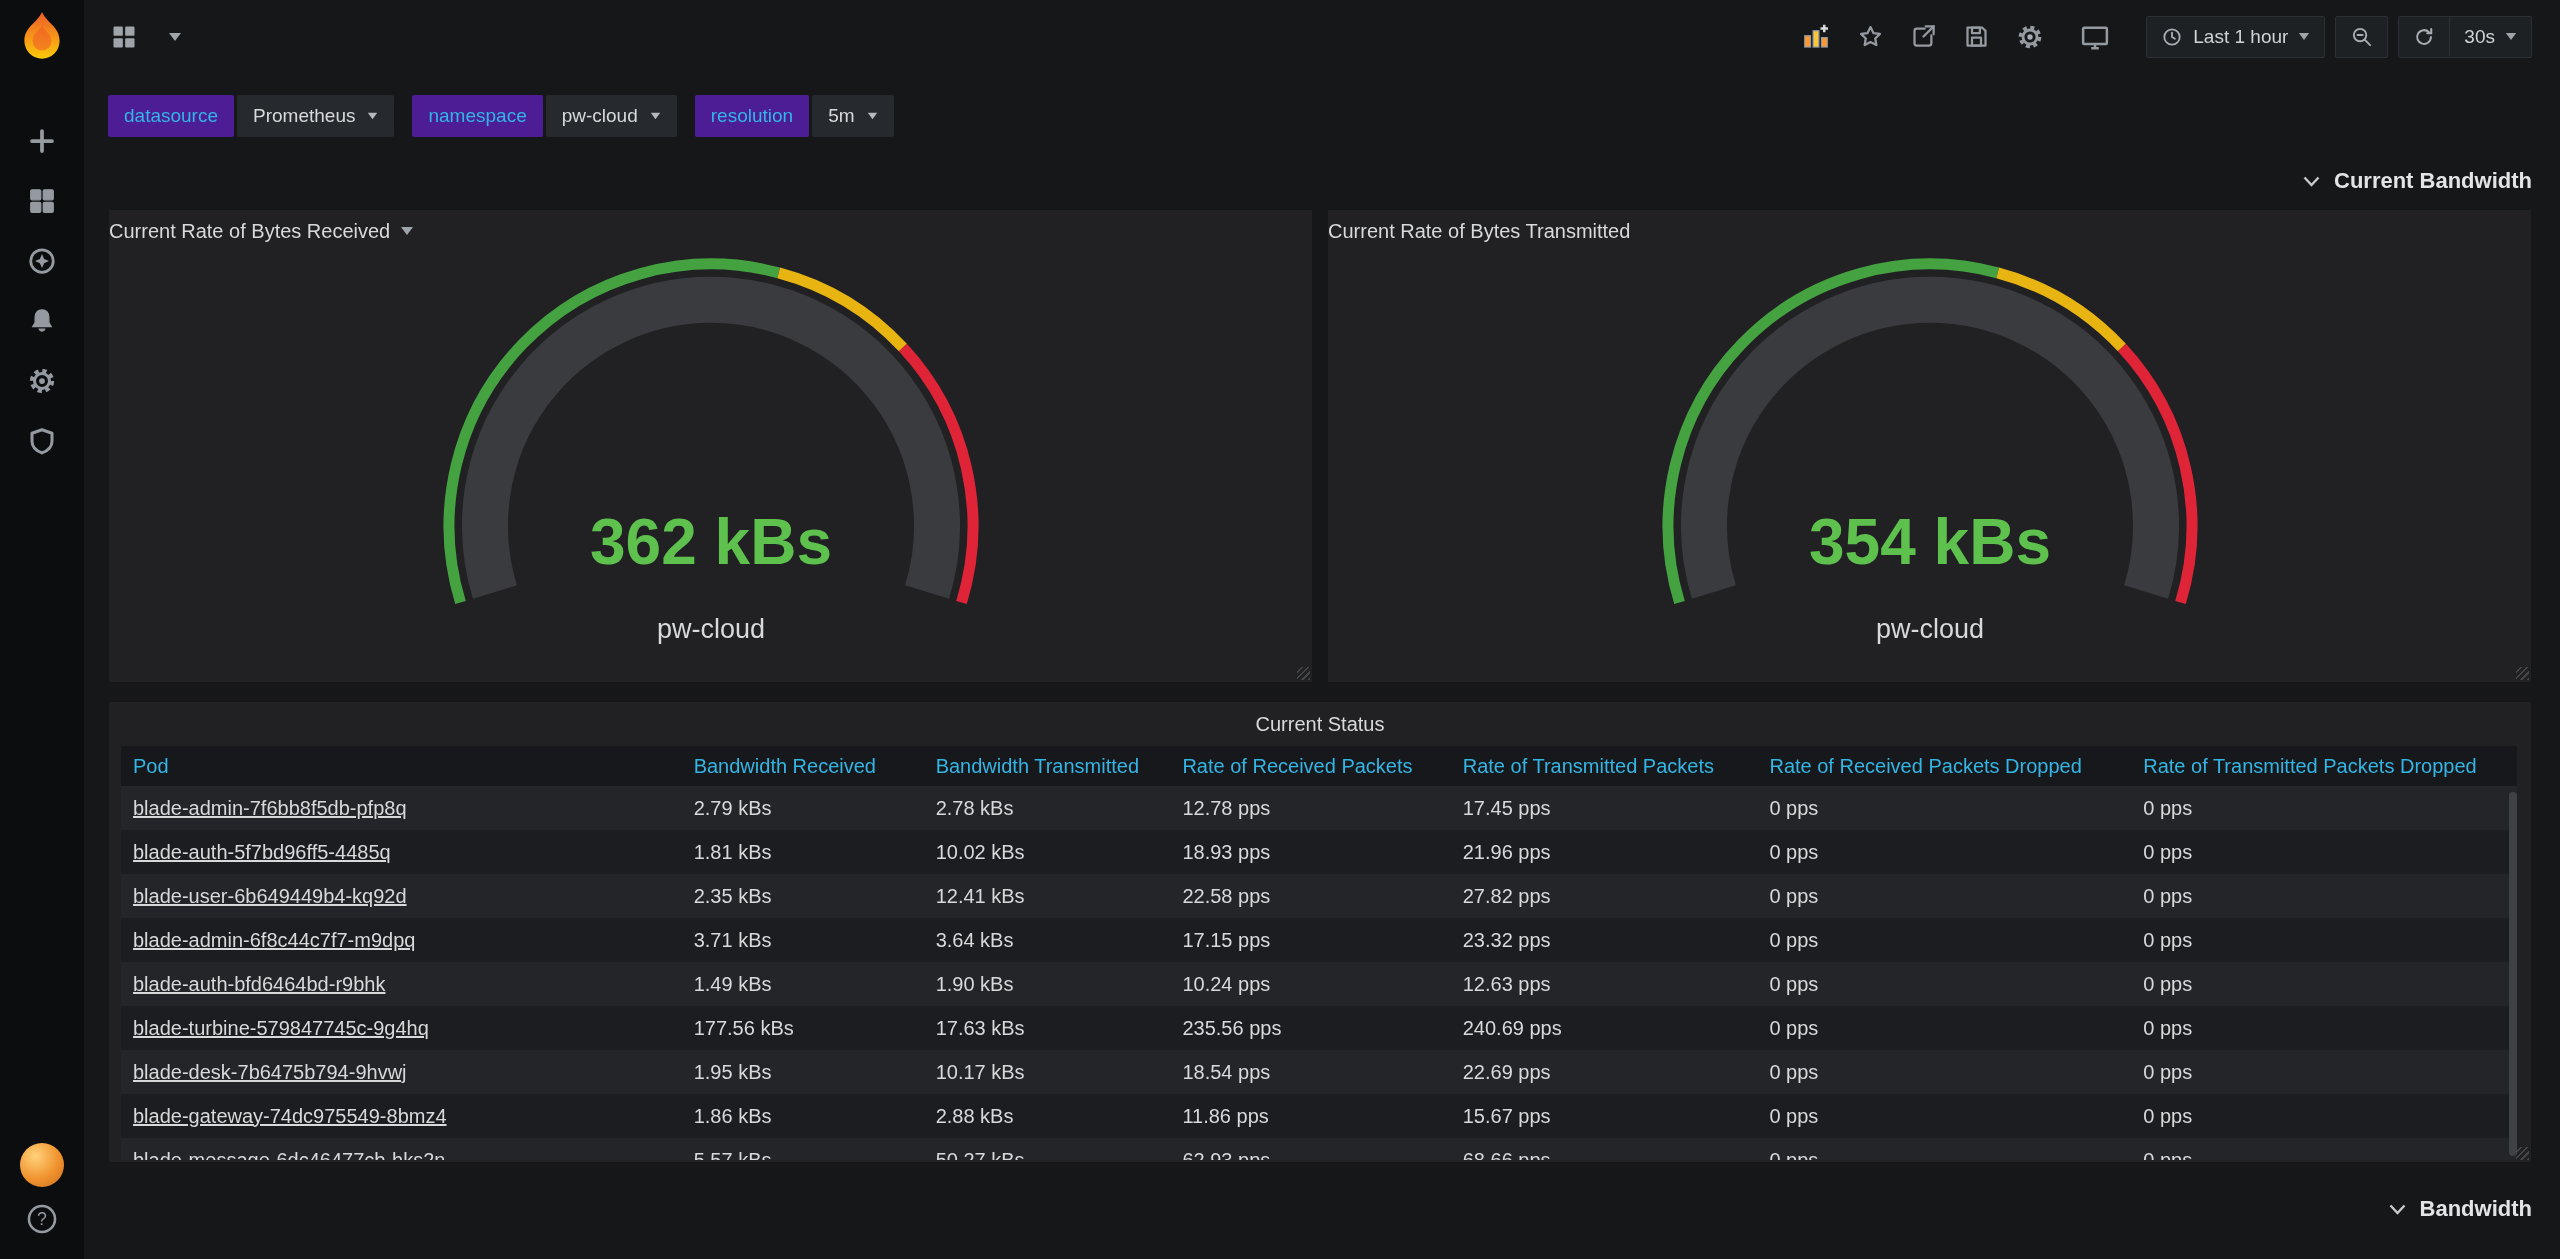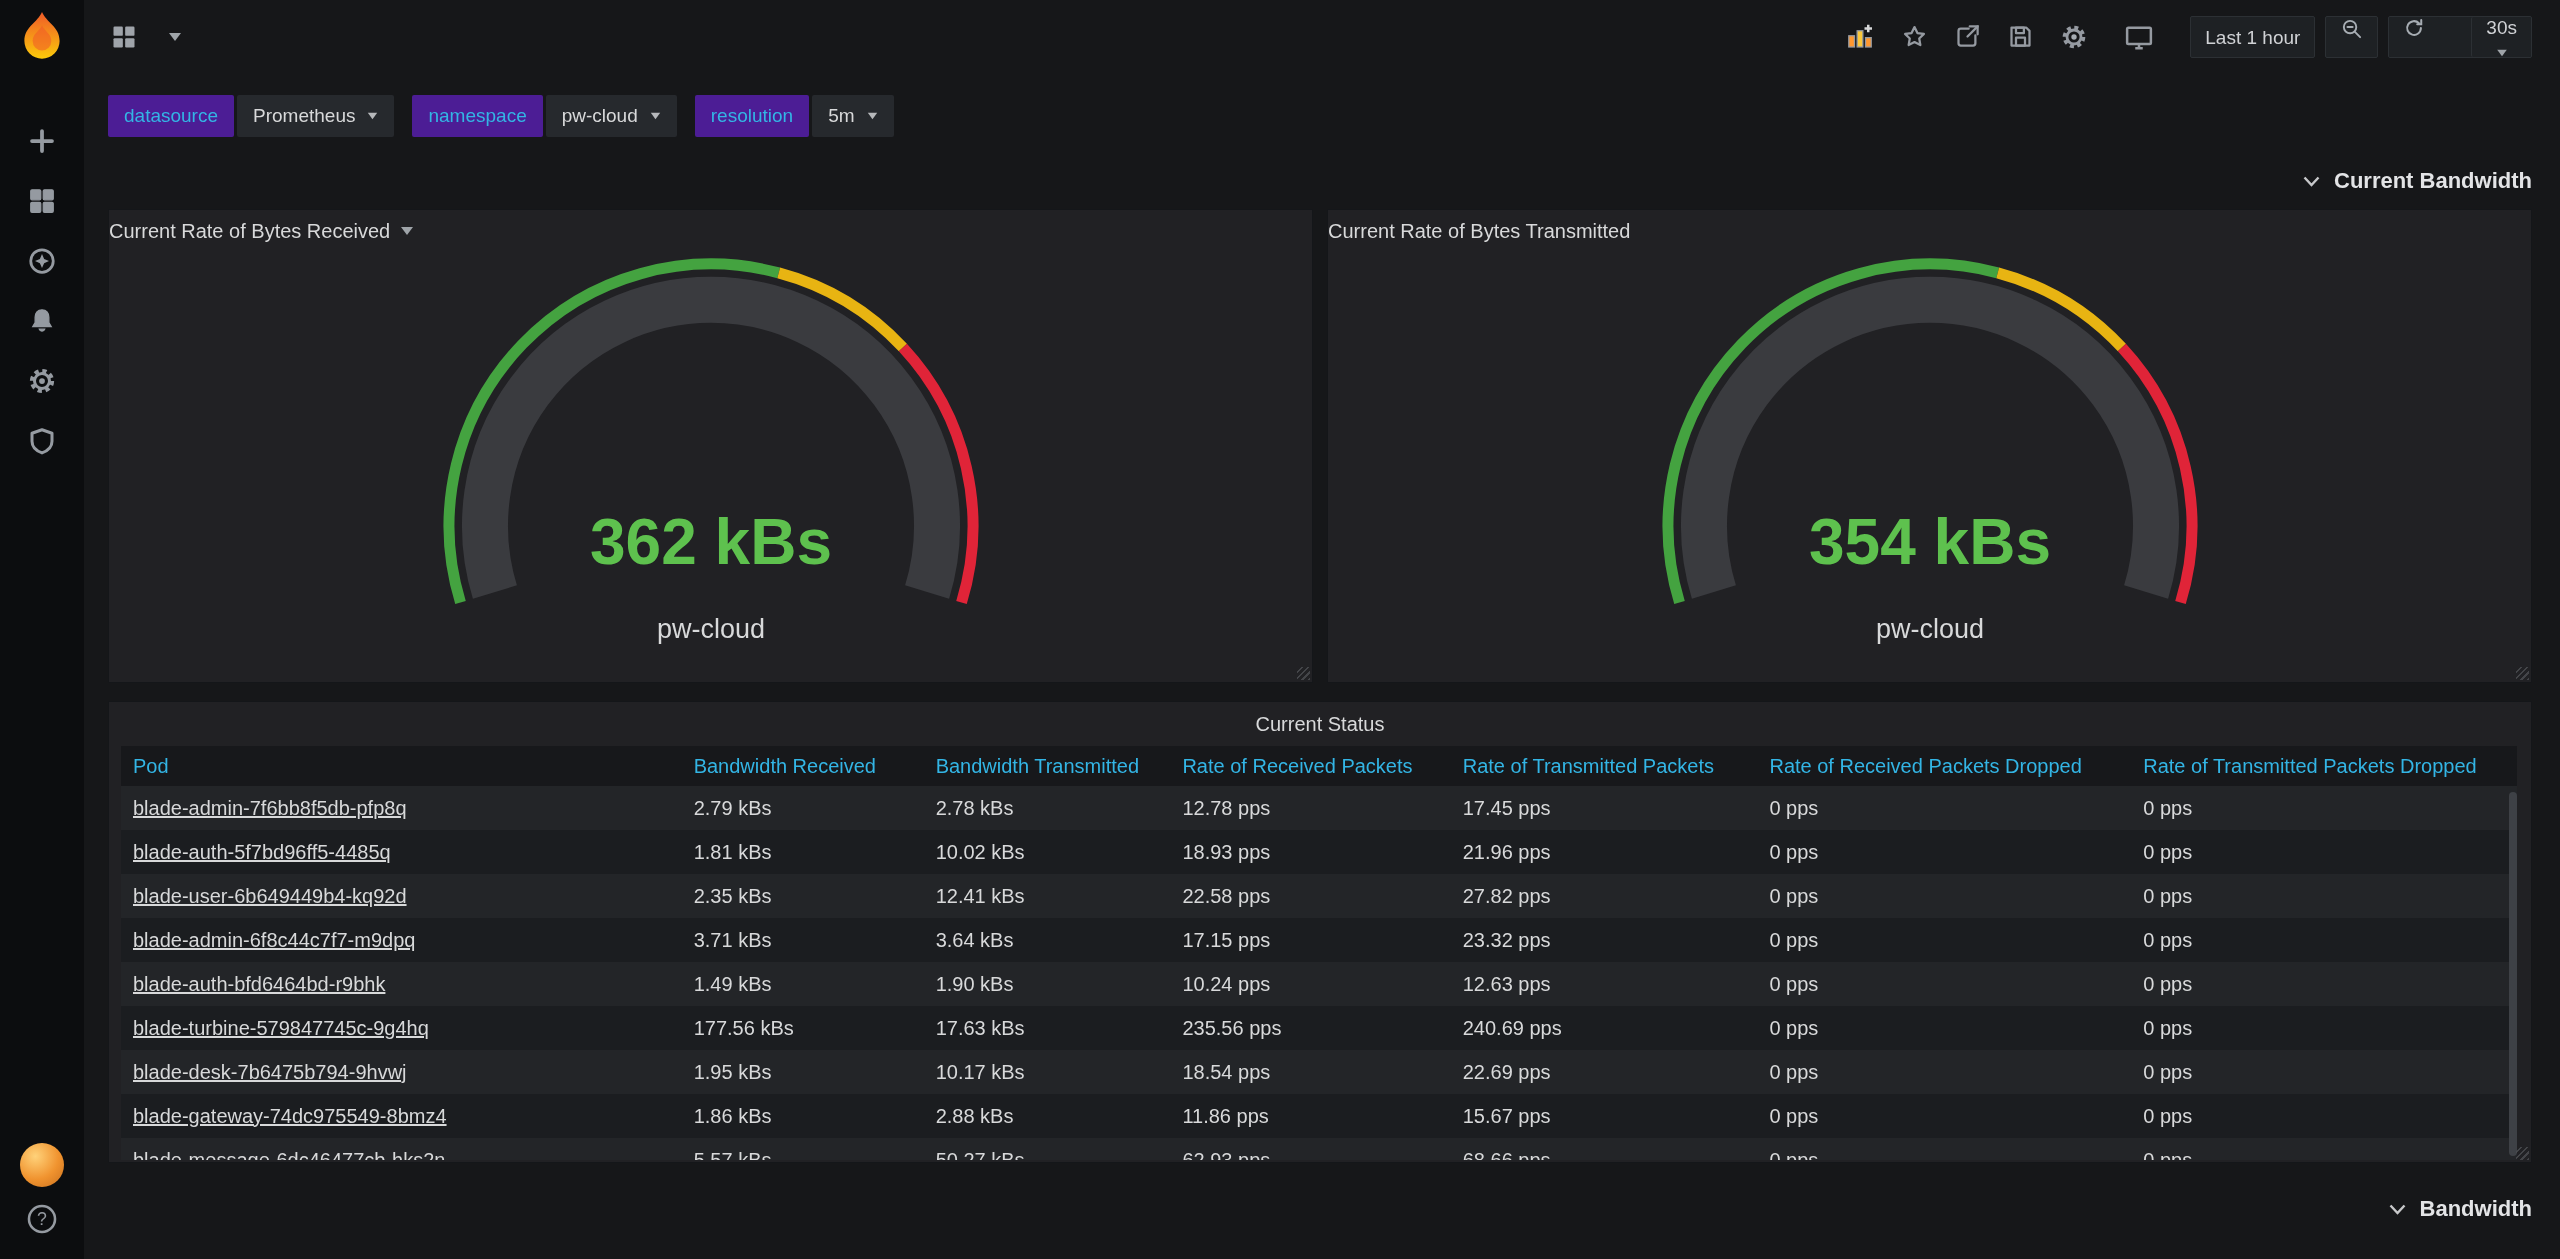--- a/index.html
+++ b/index.html
@@ -35,23 +35,23 @@
   .navbar { height: 73px; display: flex; align-items: center; padding: 0 28px 0 26px; }
   .apps-icon { margin-right: 18px; }
   .dash-title { font-size: 26px; font-weight: 500; color: #dcdde0; cursor: pointer; }
   .title-caret { margin-left: 12px; }
   .nav-actions { margin-left: auto; display: flex; align-items: center; gap: 26px; }
   .icon-btn { background: none; border: none; cursor: pointer; padding: 0; display: flex; align-items: center; }
   .tv-gap { margin-left: 10px; margin-right: 6px; }
   .tp-btn {
     height: 42px; display: flex; align-items: center; gap: 10px; padding: 0 14px;
     background: var(--btn-bg, #1e2124); border: 1px solid var(--btn-border, #2c3034);
-    border-radius: 2px; color: #d0d2d5; font-size: 19px; font-family: inherit; cursor: pointer; flex-direction: column;
-  }
-  .btn-group { display: flex; align-items: flex-end; border: 1px solid var(--btn-border, #2c3034); border-radius: 2px; background: var(--btn-bg, #1e2124); height: 42px; gap: 32px; }
+    border-radius: 2px; color: #d0d2d5; font-size: 19px; font-family: inherit; cursor: pointer;
+  }
+  .btn-group { display: flex; align-items: flex-end; border: 1px solid var(--btn-border, #2c3034); border-radius: 2px; background: var(--btn-bg, #1e2124); height: 42px; }
   .btn-group .tp-btn { border: none; height: 40px; }
   .btn-group .tp-btn + .tp-btn { border-left: 1px solid var(--btn-border, #2c3034); }
   .timepicker { display: flex; align-items: center; gap: 10px; margin-left: 4px; }
 
   
   .submenu { margin: 22px 28px 0 24px; display: flex; gap: 18px; }
   .var-group { display: flex; gap: 3px; }
   .var-label {
     height: 42px; display: flex; align-items: center; padding: 0 16px;
     background: #4c1d95; color: var(--accent-blue, #33b5e5);

